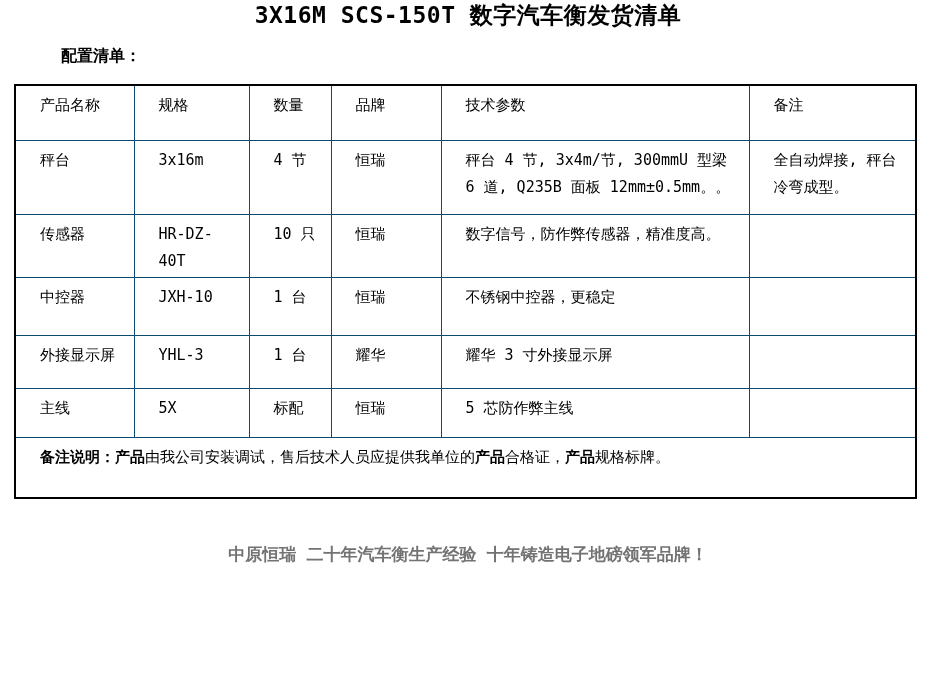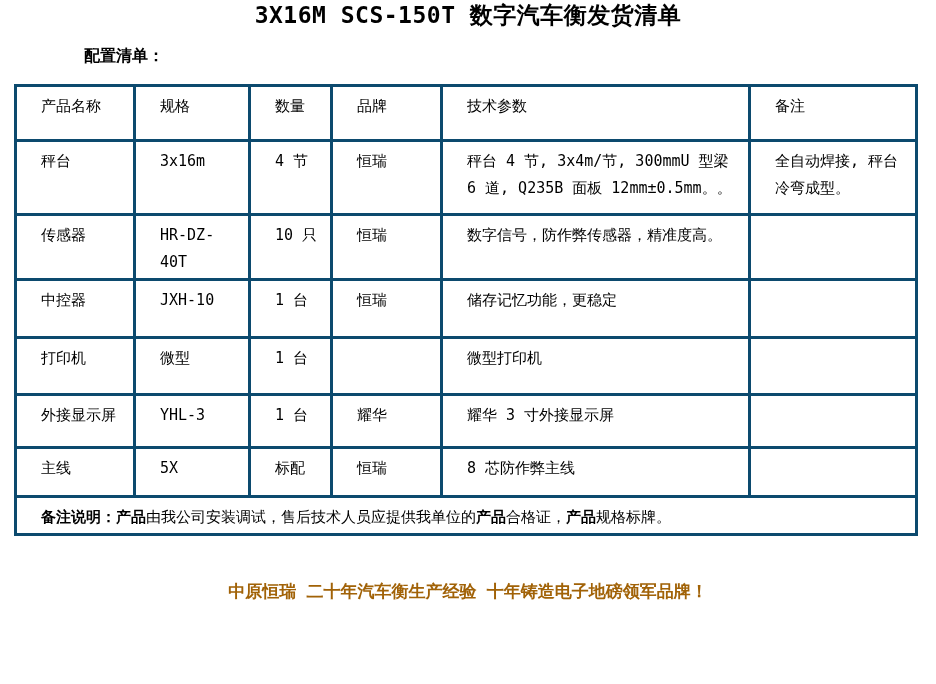--- a/index.html
+++ b/index.html
@@ -16,58 +16,58 @@
     background: #FFFFFF;
     overflow: hidden;
   }
   .doc-title {
     text-align: center;
     font-size: 23px;
     font-weight: bold;
     letter-spacing: 0.5px;
   }
   .doc-subtitle {
-    margin: 15px 0 0 84px;
+    margin: 15px 0 0 61px;
     font-size: 16px;
     font-weight: bold;
   }
   table.spec-table {
     margin: 17px 0 0 14px;
     width: 901px;
     border-collapse: collapse;
     table-layout: fixed;
     border: 2px solid #000000;
   }
   table.spec-table th,
   table.spec-table td {
-    border: 3px solid #0c4a6e;
+    border: 1px solid #0c4a6e;
     vertical-align: top;
     text-align: left;
     padding: 6px 9px 2px 24px;
     font-size: 15px;
     font-weight: normal;
     line-height: 27px;
     word-break: break-word;
   }
   th.col-bold { font-weight: bold; }
   tr.h-header   { height: 55px; }
   tr.h-row1 { height: 74px; }
   tr.h-row2 { height: 53px; margin-top: 48px; }
   tr.h-row3 { height: 55px; }
   tr.h-row4 { height: 58px; }
   tr.h-row5 { height: 57px; }
   tr.h-row6 { height: 53px; }
   tr.h-row7 { height: 49px; }
-  tr.h-footer { height: 36px; }
+  tr.h-footer { height: 61px; }
   .slogan {
     margin-top: 44px;
     text-align: center;
     font-size: 17px;
     font-weight: bold;
-    color: #a16207;
+    color: #737373;
   }
 </style>
 </head>
 <body>
 
 <div class="page">
 
   <div class="doc-title">3X16M SCS-150T 数字汽车衡发货清单</div>
 
   <div class="doc-subtitle">配置清单：</div>
@@ -104,45 +104,37 @@
       <td>10 只</td>
       <td>恒瑞</td>
       <td>数字信号，防作弊传感器，精准度高。</td>
       <td></td>
     </tr>
     <tr class="h-row4">
       <td>中控器</td>
       <td>JXH-10</td>
       <td>1 台</td>
       <td>恒瑞</td>
-      <td>储存记忆功能，更稳定</td>
-      <td></td>
-    </tr>
-    <tr class="h-row5">
-      <td>打印机</td>
-      <td>微型</td>
-      <td>1 台</td>
-      <td></td>
-      <td>微型打印机</td>
+      <td>不锈钢中控器，更稳定</td>
       <td></td>
     </tr>
     <tr class="h-row6">
       <td>外接显示屏</td>
       <td>YHL-3</td>
       <td>1 台</td>
       <td>耀华</td>
       <td>耀华 3 寸外接显示屏</td>
       <td></td>
     </tr>
     <tr class="h-row7">
       <td>主线</td>
       <td>5X</td>
       <td>标配</td>
       <td>恒瑞</td>
-      <td>8 芯防作弊主线</td>
+      <td>5 芯防作弊主线</td>
       <td></td>
     </tr>
     <tr class="h-footer">
       <td colspan="6"><span style="font-weight: bold;">备注说明：</span><span style="font-weight: bold;">产品</span><span>由我公司安装调试，售后技术人员应提供我单位的</span><span style="font-weight: bold;">产品</span><span>合格证，</span><span style="font-weight: bold;">产品</span><span>规格标牌。</span></td>
     </tr>
   </tbody>
     </table>
 
   <div class="slogan">中原恒瑞 二十年汽车衡生产经验 十年铸造电子地磅领军品牌！</div>
 

